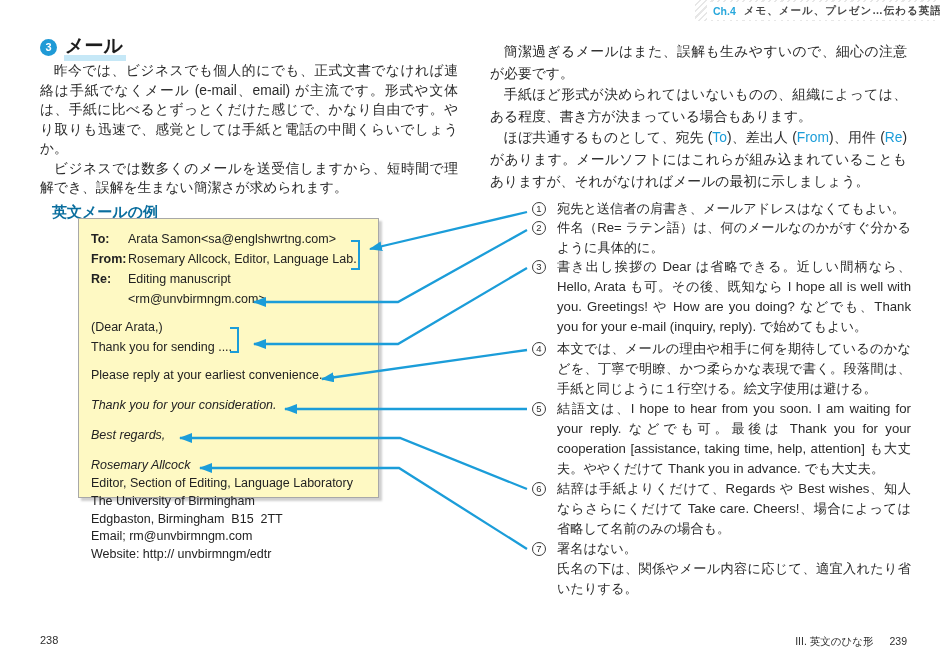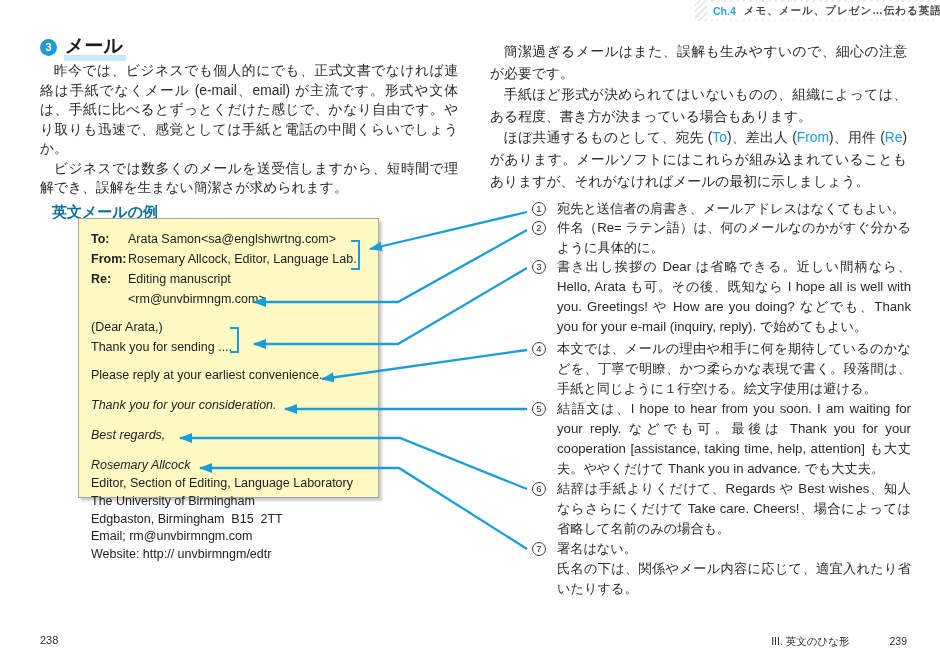--- a/index.html
+++ b/index.html
@@ -66,21 +66,21 @@
     position:absolute; left:2px; top:3px; width:14px; height:14px; border:1px solid #3c3c3c;
     border-radius:50%; font-size:9.5px; line-height:12.5px; text-align:center; color:#2b2b2b;
   }
   .ann .txt { white-space:pre-line; }
 
   
   .overlay { position:absolute; left:0; top:0; width:940px; height:663px; pointer-events:none; z-index:5; }
 
   
   .footer-left { position:absolute; left:40px; top:634px; font-size:11px; color:#2e2e2e; }
-  .footer-right { position:absolute; right:33px; top:635px; font-size:10.5px; color:#2e2e2e; display:flex; gap:40px; }
+  .footer-right { position:absolute; right:33px; top:635px; font-size:10.5px; color:#2e2e2e; display:flex; gap:16px; }
 </style>
 </head>
 <body>
 
 <div class="page">
 
   <div class="chapter-band">
     <div class="chapter-label">
       <span class="chapter-num">Ch.4</span>
       <span class="chapter-title">メモ、メール、プレゼン…伝わる英語の実践</span>

